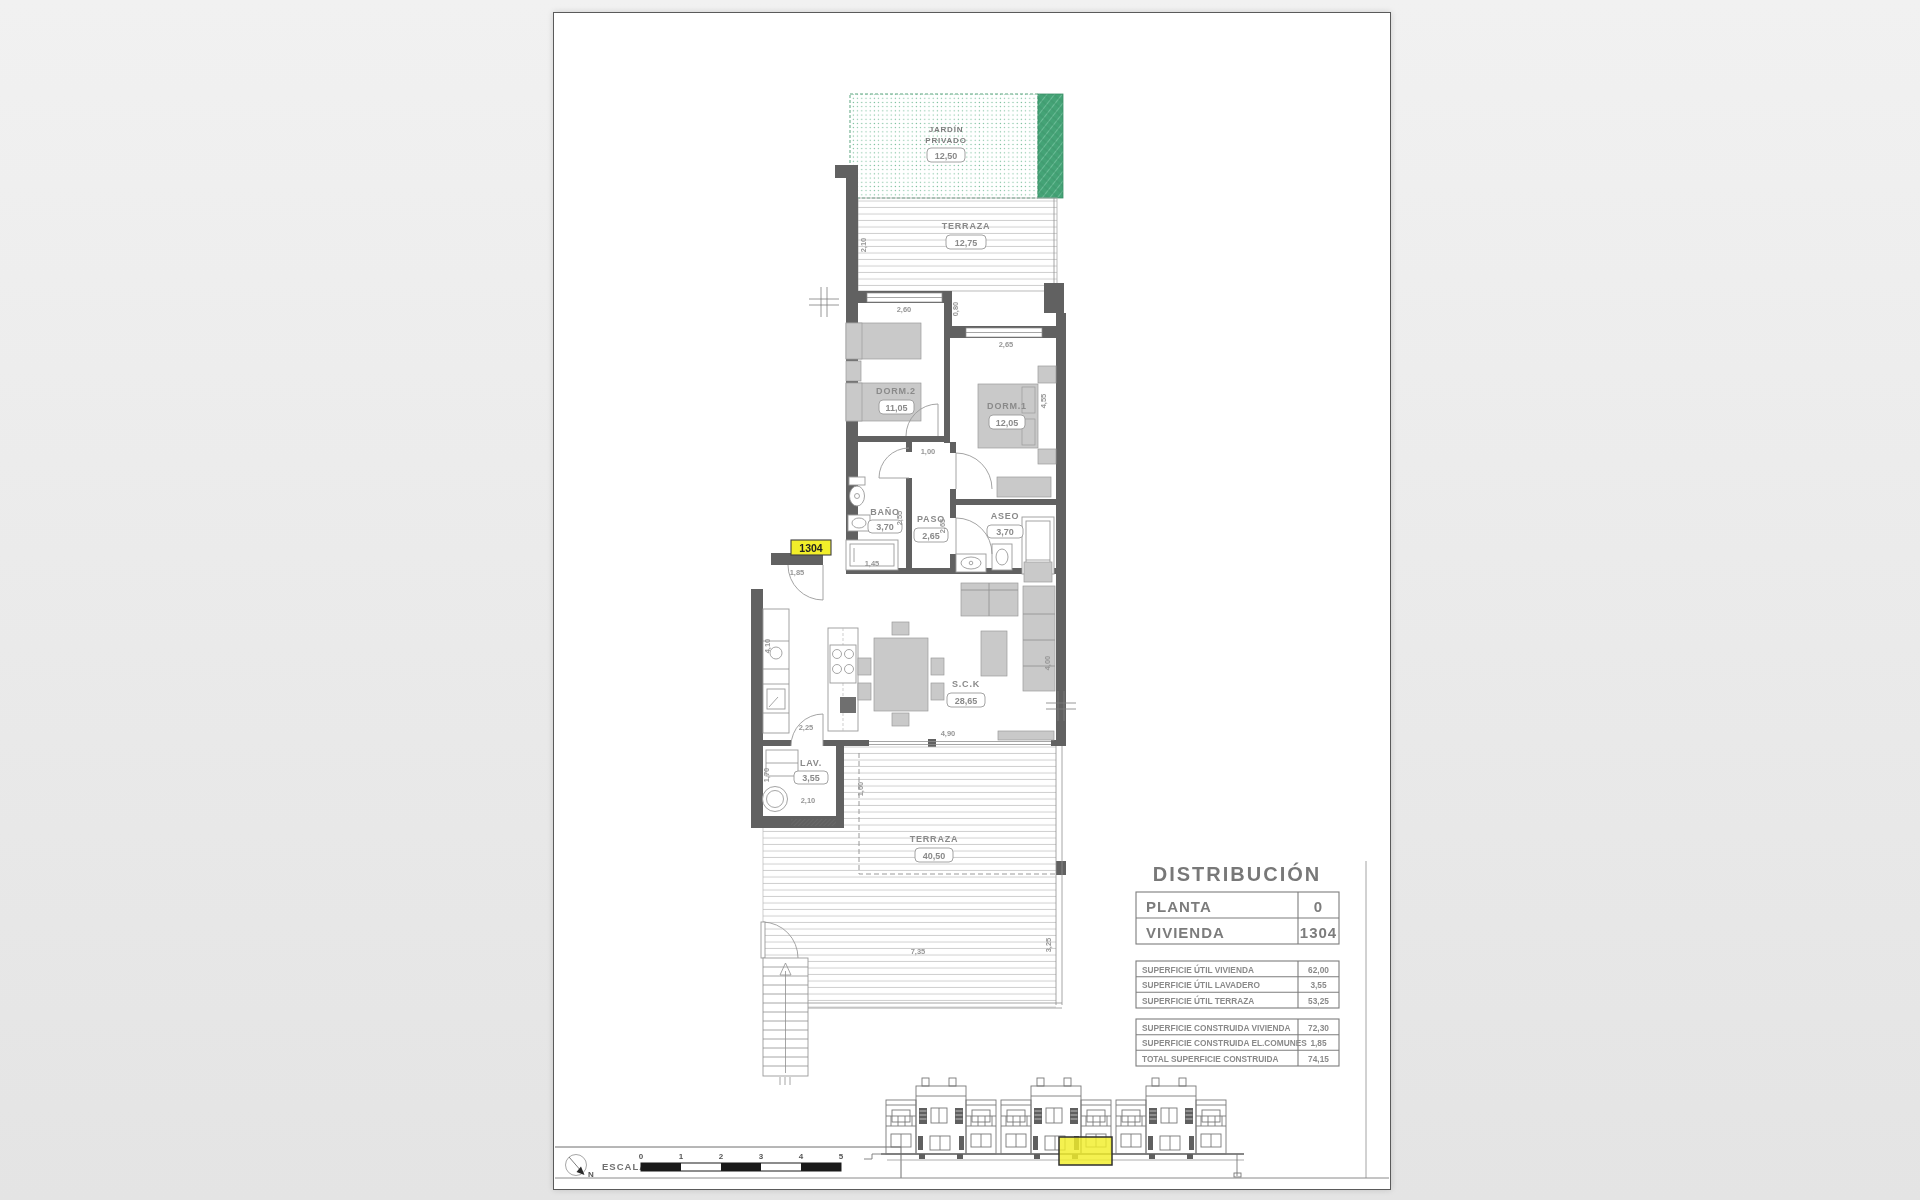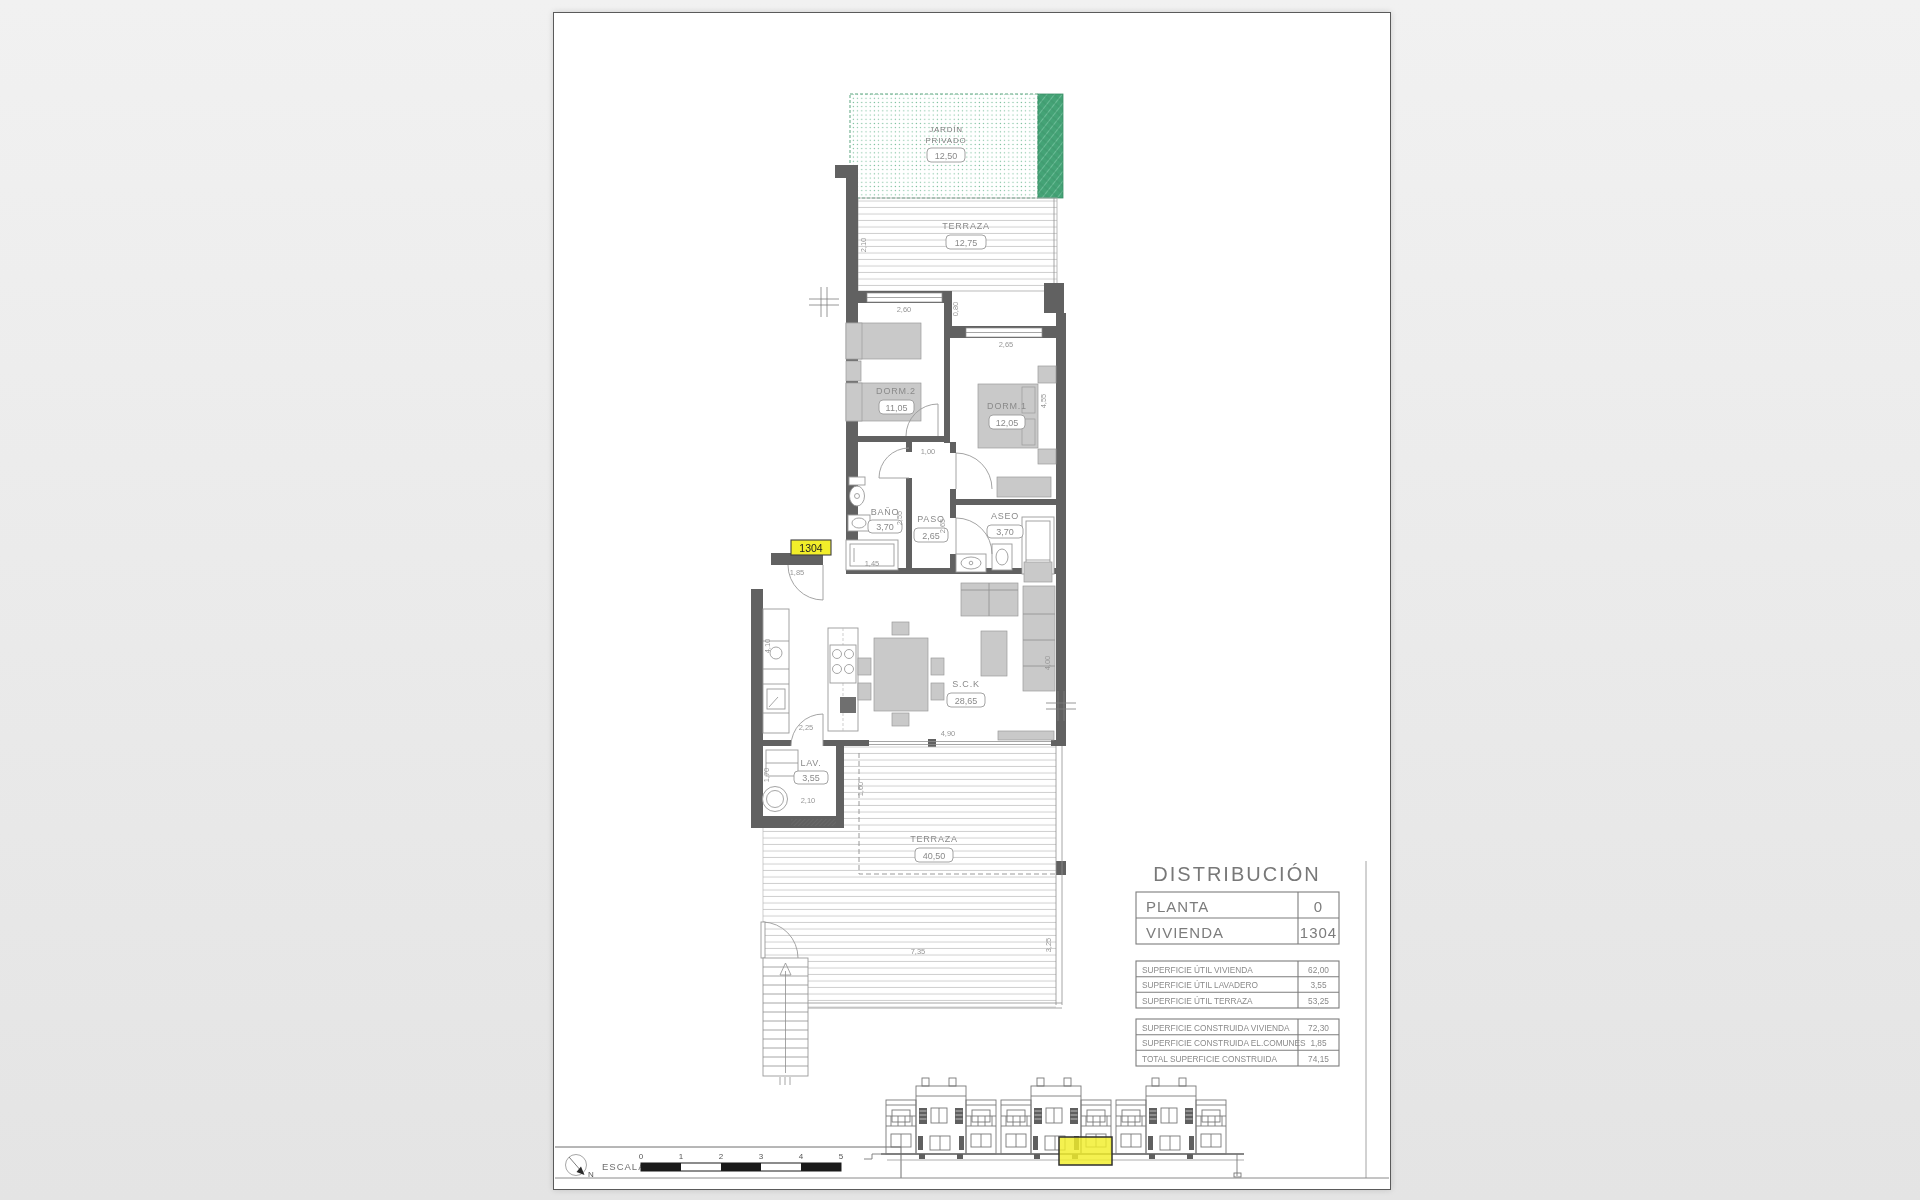--- a/index.html
+++ b/index.html
@@ -1,18 +1,18 @@
 <!DOCTYPE html>
 <html style="--c-wall: #616161; --c-furniture: #c9c9c9; --c-yellow: #f2ee2a; --c-green-solid: #44a376; --c-green-dot: #74bb97; --c-deck-line: #c2c2c2;"><head>
 <meta charset="utf-8">
 <style>
   html,body{margin:0;padding:0;}
   body{background:#ececec;font-family:"Liberation Sans",sans-serif;}
   .canvas{position:relative;width:1920px;height:1200px;background:linear-gradient(#f1f1f1,#e4e4e4);overflow:hidden;}
-  .sheet{position:absolute;left:553px;top:12px;width:838px;height:1178px;background:#fff;border:1px solid #5a5a5a;box-sizing:border-box;box-shadow:0 0 6px rgba(0,0,0,.15);}
+  .sheet{position:absolute;left:553px;top:12px;width:838px;height:1178px;background:#fff;border:1px solid #5a5a5a;box-sizing:border-box;box-shadow:0 0 6px rgba(0,0,0,.15);font-weight:bold;}
   svg{position:absolute;left:0;top:0;}
   svg text{font-family:"Liberation Sans",sans-serif;fill:#8a8a8a;}
   .w{fill:var(--c-wall,#616161);}
   .fs{fill:var(--c-furniture,#c9c9c9);stroke:#9a9a9a;stroke-width:.7;}
   .fo{fill:#fff;stroke:#9a9a9a;stroke-width:.9;}
   .ln{fill:none;stroke:#8f8f8f;stroke-width:.8;}
   .lt{fill:none;stroke:#b9b9b9;stroke-width:.7;}
   .door{fill:none;stroke:#9a9a9a;stroke-width:.9;}
   .dash{fill:none;stroke:#8f8f8f;stroke-width:.9;stroke-dasharray:5 3;}
   .rl{font-size:9px;letter-spacing:.8px;}

